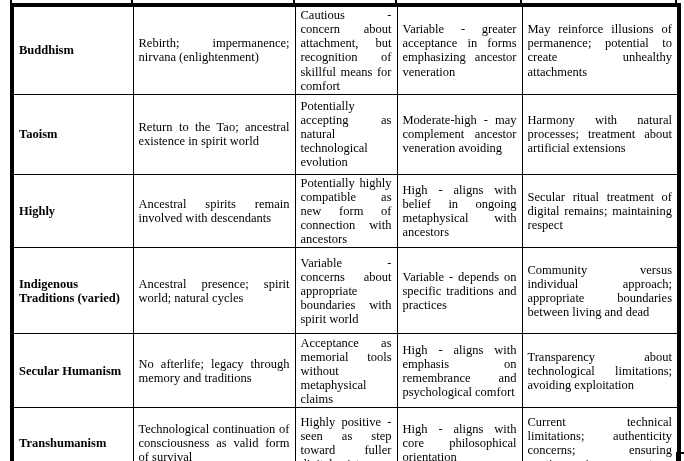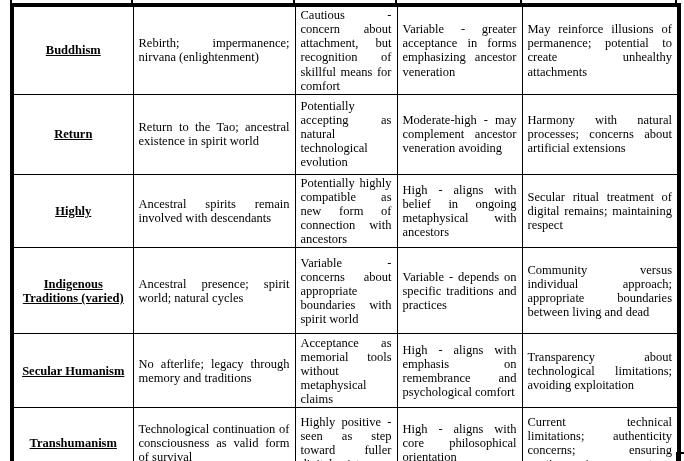--- a/index.html
+++ b/index.html
@@ -24,22 +24,21 @@
     line-height: 1.13;
   }
   table.cmp td {
     border: 1.5px solid #000;
     vertical-align: middle;
     padding: 1px 5px;
     overflow: hidden;
   }
   td.name {
     font-weight: bold;
-    text-align: center;
-    text-decoration: underline;
+    text-align: left;
   }
   td.body {
     text-align: justify;
   }
   tr.r1 { height: 69px; }
   tr.r2 { height: 80px; }
   tr.r3 { height: 58px; }
   tr.r4 { height: 86px; }
   tr.r5 { height: 74px; }
   tr.r6 { height: 72px; }
@@ -91,25 +90,25 @@
     </colgroup>
     <tbody>
       <tr class="r1">
         <td class="name">Buddhism</td>
         <td class="body">Rebirth; impermanence; nirvana (enlightenment)</td>
         <td class="body">Cautious - concern about attachment, but recognition of skillful means for comfort</td>
         <td class="body">Variable - greater acceptance in forms emphasizing ancestor veneration</td>
         <td class="body">May reinforce illusions of permanence; potential to create unhealthy attachments</td>
       </tr>
       <tr class="r2">
-        <td class="name">Return</td>
+        <td class="name">Taoism</td>
         <td class="body">Return to the Tao; ancestral existence in spirit world</td>
         <td class="body">Potentially accepting as natural technological evolution</td>
         <td class="body">Moderate-high - may complement ancestor veneration avoiding</td>
-        <td class="body">Harmony with natural processes; concerns about artificial extensions</td>
+        <td class="body">Harmony with natural processes; treatment about artificial extensions</td>
       </tr>
       <tr class="r3">
         <td class="name">Highly</td>
         <td class="body">Ancestral spirits remain involved with descendants</td>
         <td class="body">Potentially highly compatible as new form of connection with ancestors</td>
         <td class="body">High - aligns with belief in ongoing metaphysical with ancestors</td>
         <td class="body">Secular ritual treatment of digital remains; maintaining respect</td>
       </tr>
       <tr class="r4">
         <td class="name">Indigenous Traditions (varied)</td>

